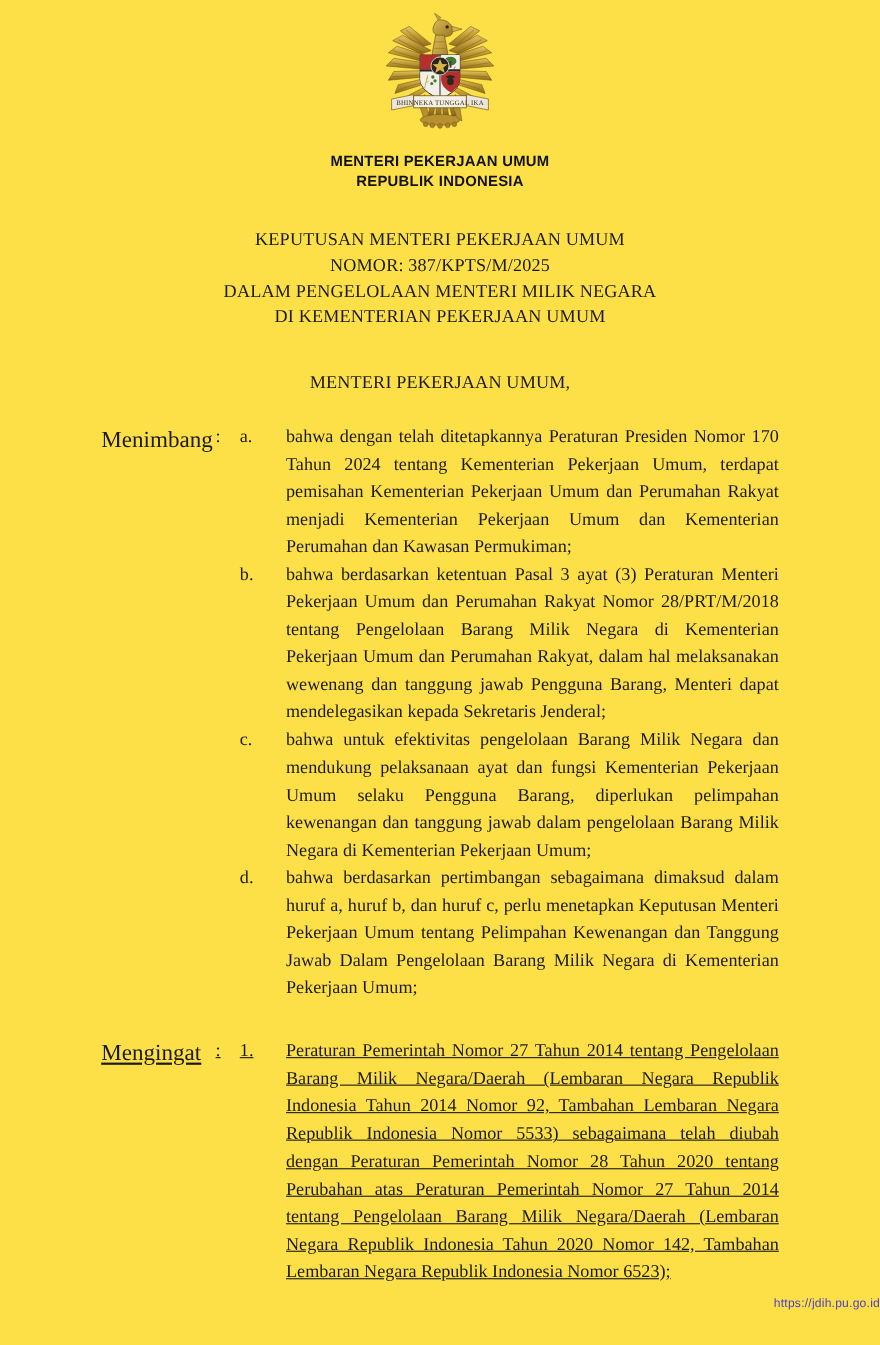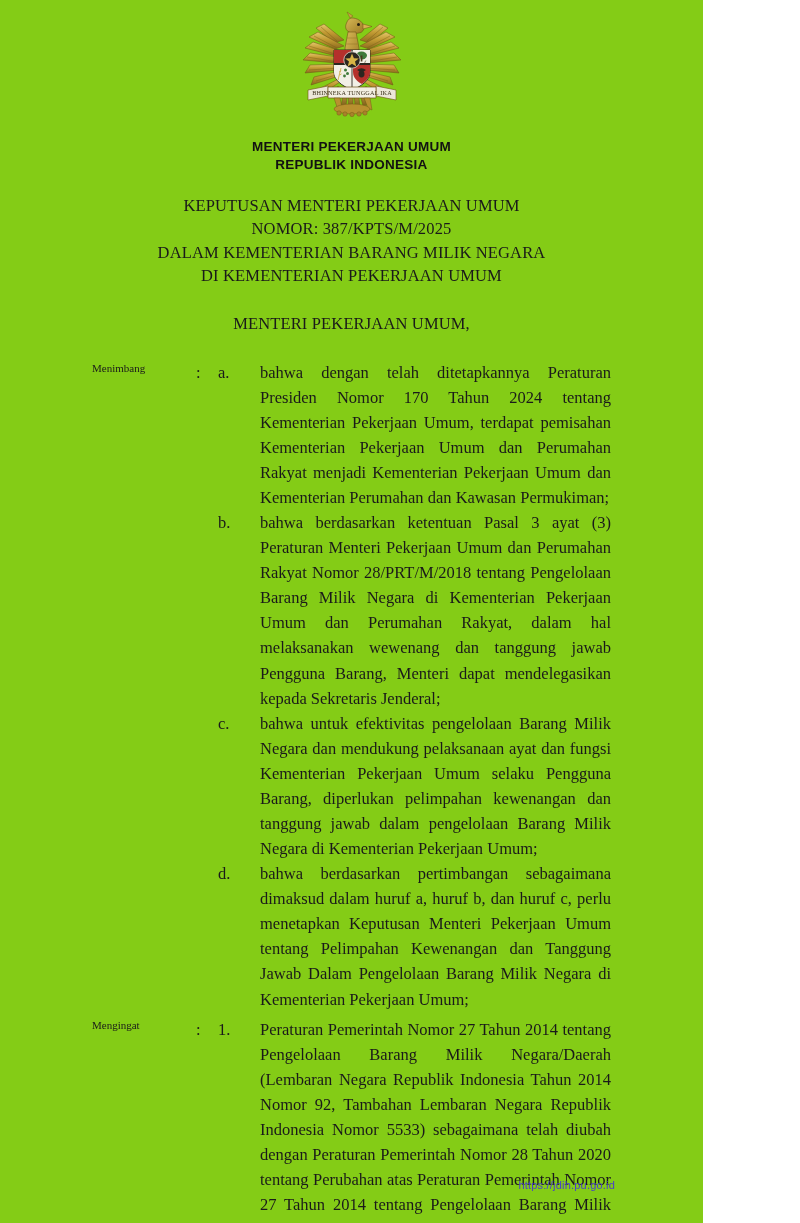--- a/index.html
+++ b/index.html
@@ -13,23 +13,23 @@
     width: 800px;
     height: 1223px;
     position: relative;
     font-family: "Liberation Serif", "DejaVu Serif", serif;
     color: #1a1a1a;
     overflow: hidden;
   }
 
   .page {
     position: relative;
-    width: 703px;
+    width: 800px;
     height: 1223px;
-    background: #84cc16;
+    background: #fde047;
     padding: 0;
   }
 
   
   .emblem-wrap {
     width: 100%;
     text-align: center;
     padding-top: 10px;
     height: 122px;
   }
@@ -49,53 +49,53 @@
     letter-spacing: 0.25px;
     line-height: 1.33;
     color: #121212;
     margin-top: 16px;
   }
   .ministry-header div { white-space: nowrap; }
 
   
   .title-block {
     text-align: center;
-    margin-top: 20px;
+    margin-top: 32px;
     font-size: 16.5px;
     line-height: 1.42;
     color: #1a1a1a;
     letter-spacing: 0.15px;
   }
   .title-block div { white-space: nowrap; }
 
   .subject-line {
     text-align: center;
-    margin-top: 26px;
+    margin-top: 38px;
     font-size: 16.5px;
     letter-spacing: 0.15px;
   }
 
   
   .clauses {
     margin-top: 26px;
     padding-left: 92px;
     padding-right: 92px;
   }
 
   .section {
     display: flex;
     align-items: flex-start;
     margin-bottom: 0;
   }
-  .section + .section { margin-top: 5px; }
+  .section + .section { margin-top: 32px; text-decoration: underline; }
 
   .section-label {
     width: 104px;
     flex: 0 0 104px;
-    font-size: 11px;
+    font-size: 21px;
     line-height: 1.52;
   }
   .section-colon {
     width: 22px;
     flex: 0 0 22px;
     font-size: 16.5px;
     line-height: 1.52;
   }
   .section-items {
     flex: 1 1 auto;
@@ -120,21 +120,20 @@
     hyphens: none;
   }
 
   
   .footer {
     position: absolute;
     left: 0;
     right: 0;
     bottom: 30px;
     text-align: right;
-    padding-right: 88px;
   }
   .footer-url {
     font-family: "Liberation Sans", "DejaVu Sans", sans-serif;
     font-size: 11px;
     color: #4a40c8;
     letter-spacing: 0.2px;
   }
 </style>
 </head>
 <body>
@@ -291,21 +290,21 @@
   </div>
 
   <div class="ministry-header">
     <div>MENTERI PEKERJAAN UMUM</div>
     <div>REPUBLIK INDONESIA</div>
   </div>
 
   <div class="title-block">
     <div>KEPUTUSAN MENTERI PEKERJAAN UMUM</div>
     <div>NOMOR: 387/KPTS/M/2025</div>
-    <div>DALAM KEMENTERIAN BARANG MILIK NEGARA</div>
+    <div>DALAM PENGELOLAAN MENTERI MILIK NEGARA</div>
     <div>DI KEMENTERIAN PEKERJAAN UMUM</div>
   </div>
 
   <div class="subject-line">MENTERI PEKERJAAN UMUM,</div>
 
   <div class="clauses">
 
     <div class="section">
       <div class="section-label">Menimbang</div>
       <div class="section-colon">:</div>

